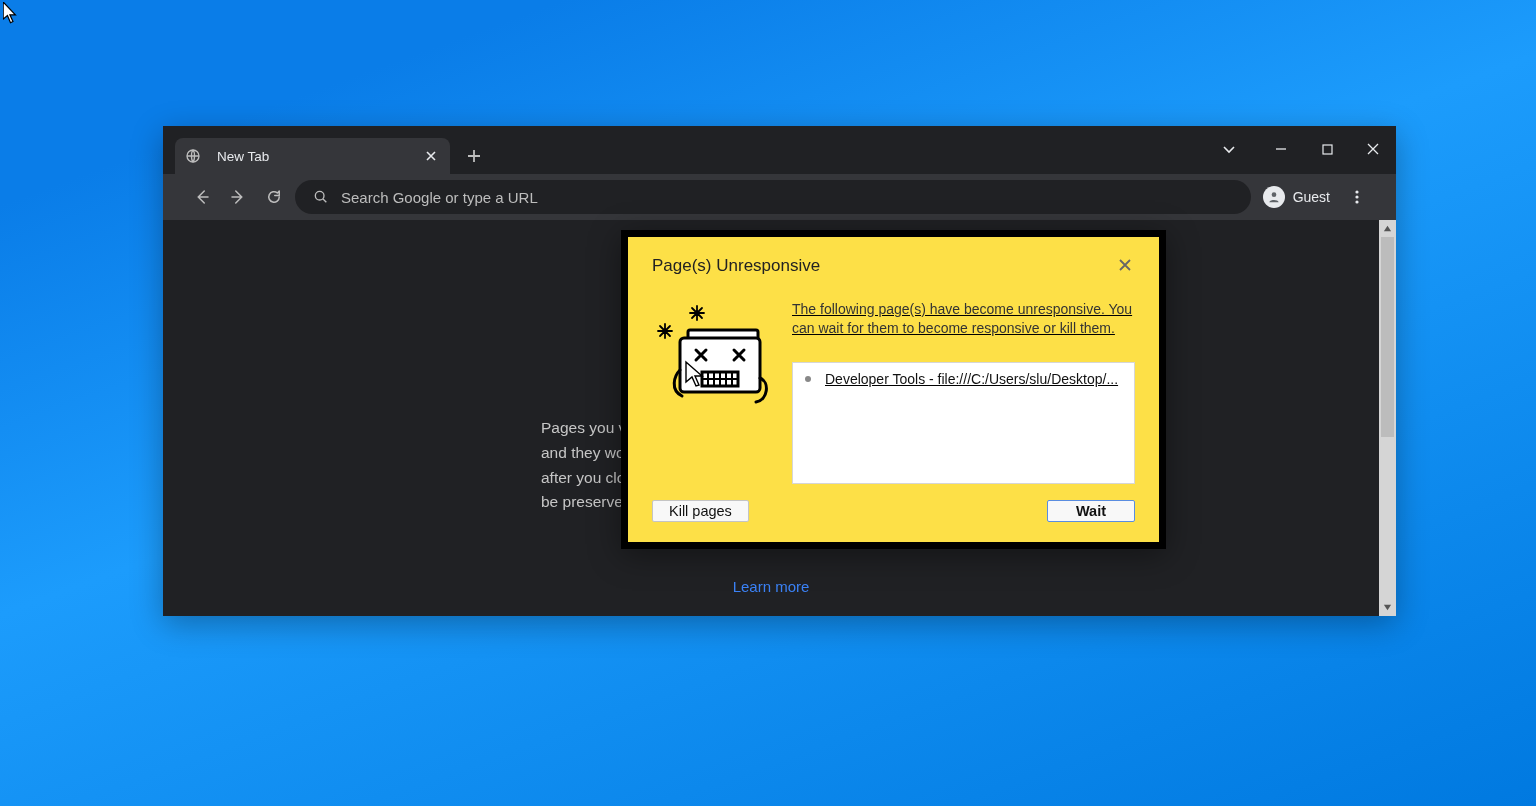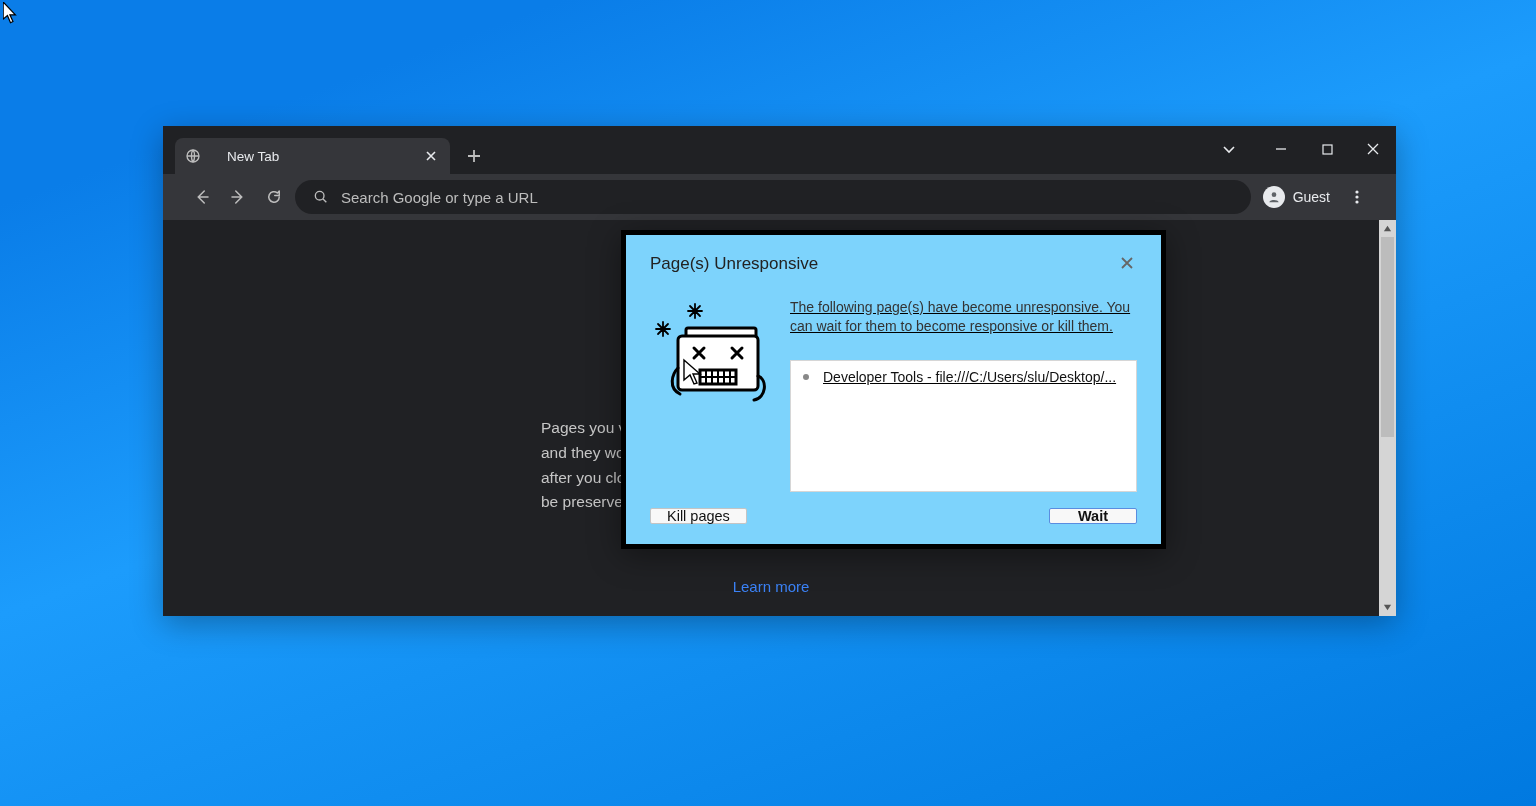--- a/index.html
+++ b/index.html
@@ -22,21 +22,21 @@
 }
 
 
 .titlebar {
   height: 48px; display: flex; align-items: flex-end; position: relative;
   background: #202124;
 }
 .tab {
   margin-left: 12px; height: 36px; width: 275px;
   background: #35363a; border-radius: 8px 8px 0 0;
-  display: flex; align-items: center; padding: 0 10px; gap: 26px;
+  display: flex; align-items: center; padding: 0 10px; gap: 16px;
   color: #e8eaed; font-size: 13.5px;
 }
 .tab .fav { width: 16px; height: 16px; color: #bdbdbd; }
 .tab .title { flex: 1; overflow: hidden; white-space: nowrap; }
 .tab .close { width: 18px; height: 18px; color: #e8eaed; display: flex; align-items: center; justify-content: center; border-radius: 2px;}
 .newtab {
   width: 28px; height: 28px; margin-left: 10px; margin-bottom: 4px;
   color: #bdbdbd; display: flex; align-items: center; justify-content: center;
   border-radius: 4px;
 }
@@ -85,40 +85,40 @@
   text-align: left; padding-left: 60px;
 }
 .learn {
   margin-top: 63px; color: #3b82f6; font-size: 15px; text-decoration: none;
   display: inline-block;
 }
 
 
 .dialog {
   position: absolute; left: 621px; top: 230px; width: 545px; height: 319px;
-  background: #7dd3fc; box-shadow: 0 6px 30px rgba(0,0,0,.4);
-  border: 5px solid #000000;
+  background: #fde047; box-shadow: 0 6px 30px rgba(0,0,0,.4);
+  border: 7px solid #000000;
   display: flex; flex-direction: column; padding: 18px 24px 20px 24px;
 }
 .dlg-head { display: flex; align-items: center; }
 .dlg-title { font-size: 17px; color: #222; flex: 1; }
 .dlg-close { color: #666; font-size: 18px; width: 20px; text-align: center; }
 .dlg-body { flex: 1; display: flex; gap: 20px; margin-top: 24px; text-decoration: underline; }
 .dlg-icon-col { width: 120px; position: relative; }
 .dlg-right { flex: 1; display: flex; flex-direction: column; }
 .dlg-msg { color: #333; font-size: 14px; line-height: 1.35; }
 .page-list {
   margin-top: 24px; flex: 1; border: 1px solid #d6d6d6; background: #fff;
   padding: 8px 12px; font-size: 14px; color: #111;
 }
 .page-item { display: flex; align-items: center; gap: 14px; }
 .bullet { width: 6px; height: 6px; border-radius: 50%; background: #888; }
 .dlg-buttons { display: flex; justify-content: space-between; margin-top: 16px; }
 .dlg-btn {
-  height: 16px; min-width: 88px; padding: 0 16px; font-size: 14.5px;
+  height: 22px; min-width: 88px; padding: 0 16px; font-size: 14.5px;
   background: #f8f8f8; border: 1px solid #c4c4c4; color: #111;
   display: inline-flex; align-items: center; justify-content: center;
   border-radius: 2px;
 }
 .dlg-btn.primary { border: 1.5px solid #5a8de0; font-weight: 600; }
 </style>
 </head>
 <body>
 
 <svg class="cursor" width="15" height="22" viewBox="0 0 12 18">

